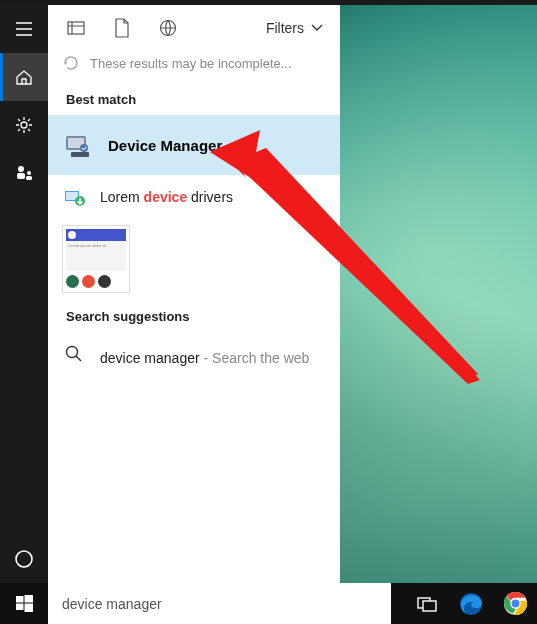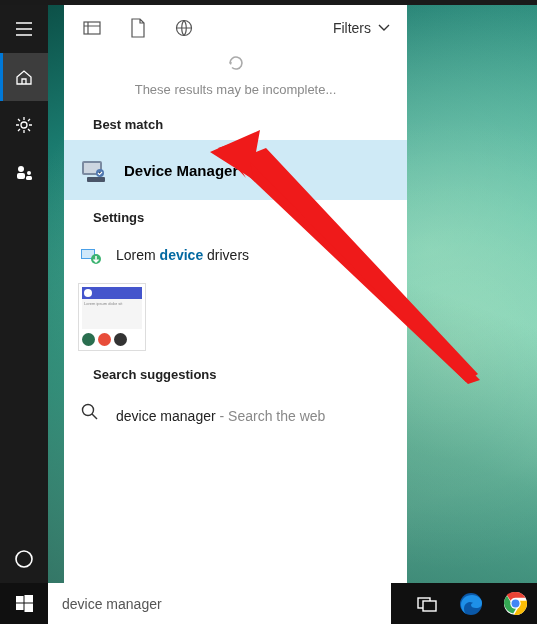--- a/index.html
+++ b/index.html
@@ -49,25 +49,24 @@
       background: #3d3d3d;
       border-left: 3px solid #0078d7;
       width: 48px;
       padding-right: 3px;
       box-sizing: border-box;
     }
     .rail-spacer { flex: 1; }
     
     .search-panel {
       position: absolute; left: 48px; top: 5px;
-      width: 343px; bottom: 41px;
+      width: 292px; bottom: 41px;
       background: #fff;
       display: flex; flex-direction: column;
       color: #222;
-      margin-left: 16px;
     }
     .panel-header {
       height: 45px; display: flex; align-items: center;
       padding: 0 8px;
       gap: 6px;
     }
     .hdr-icon {
       width: 40px; height: 40px; display:flex; align-items:center; justify-content:center;
       color: #444;
     }
@@ -77,26 +76,25 @@
       padding-right: 8px;
       color: #333;
       font-size: 14px;
       cursor: pointer;
     }
     .incomplete {
       display:flex; align-items:center; gap:10px;
       padding: 4px 14px 10px 14px;
       color: #8a8a8a;
       font-size: 13px;
-      flex-direction: column;
     }
     .section-label {
       font-weight: 600;
       font-size: 13px;
-      padding: 10px 14px 8px 29px;
+      padding: 10px 14px 8px 18px;
       color: #222;
     }
     .result-row {
       display: flex; align-items: center;
       gap: 14px;
       padding: 10px 14px;
     }
     .result-row.best {
       background: #cfeaf6;
       padding: 14px 14px;
@@ -163,21 +161,21 @@
     }
     .tb-icon {
       width:44px; height:41px; display:flex; align-items:center; justify-content:center;
     }
     .arrow-annotation {
       position:absolute;
       left: 210px; top: 130px;
       width: 280px; height: 260px;
       pointer-events:none;
     }
-    strong { font-weight:700; color:#0369a1;}
+    strong { font-weight:700; color:#ef4444;}
   </style>
 </head>
 <body>
 
 <div class="wallpaper"></div>
 <div class="strip-top"></div>
 
 <div class="left-rail">
   <div class="rail-item">
     <svg width="18" height="18" viewBox="0 0 18 18">
@@ -256,21 +254,20 @@
           <rect x="8" y="22" width="18" height="5" rx="1" fill="#4a5568"></rect>
           <circle cx="21" cy="18" r="4" fill="#5078b0"></circle>
           <path stroke="#fff" stroke-width="1.2" d="M19 18l1.5 1.5L23 17"></path>
         </svg>
     </div>
     <div class="result-text">
       <div class="title">Device Manager</div>
     </div>
   </div>
 
-  <div class="section-label">Settings</div>
 
   <div class="settings-row">
     <div class="result-icon small">
       <svg width="22" height="22" viewBox="0 0 22 22">
           <rect x="2" y="5" width="14" height="10" fill="#4aa0e8"></rect>
           <rect x="3" y="6" width="12" height="8" fill="#cfe8fa"></rect>
           <circle cx="17" cy="15" r="5" fill="#3cb371"></circle>
           <path stroke="#fff" stroke-width="1.5" fill="none" d="M17 12v6M14.5 15.5L17 18l2.5-2.5"></path>
         </svg>
     </div>

